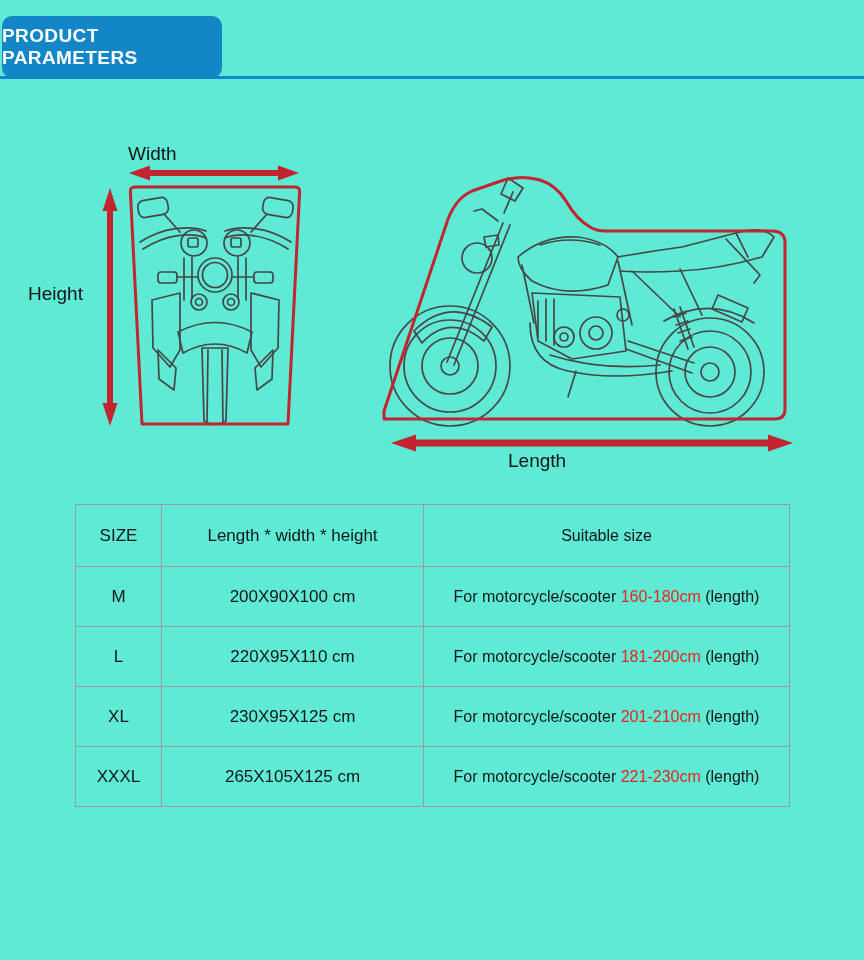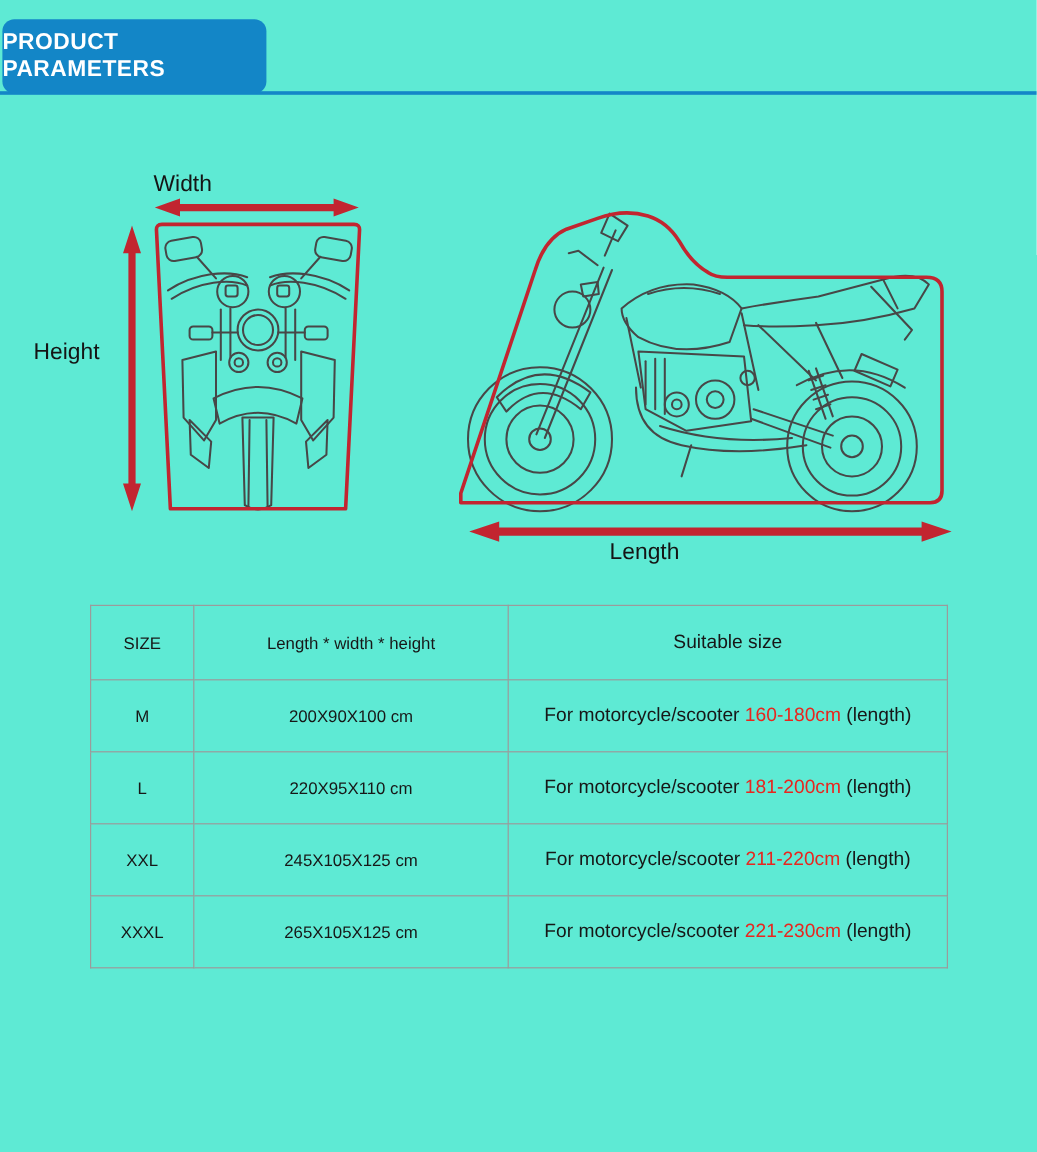--- a/index.html
+++ b/index.html
@@ -23,21 +23,21 @@
   .bike path,.bike circle,.bike rect,.bike ellipse{
     fill:none;stroke:var(--drawing-gray,#474747);stroke-width:1.7;
     stroke-linejoin:round;stroke-linecap:round;
   }
   
   .table-wrap{position:absolute;left:75px;top:504px;width:714px;}
   table{width:100%;border-collapse:collapse;table-layout:fixed;}
   th,td{
     border:1px solid var(--table-border,#9b9b9b);
     text-align:center;vertical-align:middle;
-    font-size:14px;font-weight:400;padding:0;color:#171717;
+    font-size:17px;font-weight:400;padding:0;color:#171717;
   }
   th{height:61px;}
   td{height:59px;}
   td.c3,th.c3{font-size:16px;margin-top:24px;}
   .hl{color:var(--highlight-red,#e8261f);text-align:center;}
 </style>
 </head>
 <body>
 
 <div class="canvas">
@@ -174,23 +174,23 @@
       <td class="c1">M</td>
       <td class="c2">200X90X100 cm</td>
       <td class="c3"><span>For motorcycle/scooter </span><span class="hl">160-180cm</span><span> (length)</span></td>
     </tr>
           <tr>
       <td class="c1">L</td>
       <td class="c2">220X95X110 cm</td>
       <td class="c3"><span>For motorcycle/scooter </span><span class="hl">181-200cm</span><span> (length)</span></td>
     </tr>
           <tr>
-      <td class="c1">XXL</td>
-      <td class="c2">245X105X125 cm</td>
-      <td class="c3"><span>For motorcycle/scooter </span><span class="hl">211-220cm</span><span> (length)</span></td>
+      <td class="c1">XL</td>
+      <td class="c2">230X95X125 cm</td>
+      <td class="c3"><span>For motorcycle/scooter </span><span class="hl">201-210cm</span><span> (length)</span></td>
     </tr>
           <tr>
       <td class="c1">XXXL</td>
       <td class="c2">265X105X125 cm</td>
       <td class="c3"><span>For motorcycle/scooter </span><span class="hl">221-230cm</span><span> (length)</span></td>
     </tr>
         </tbody>
     </table>
   </div>
 

